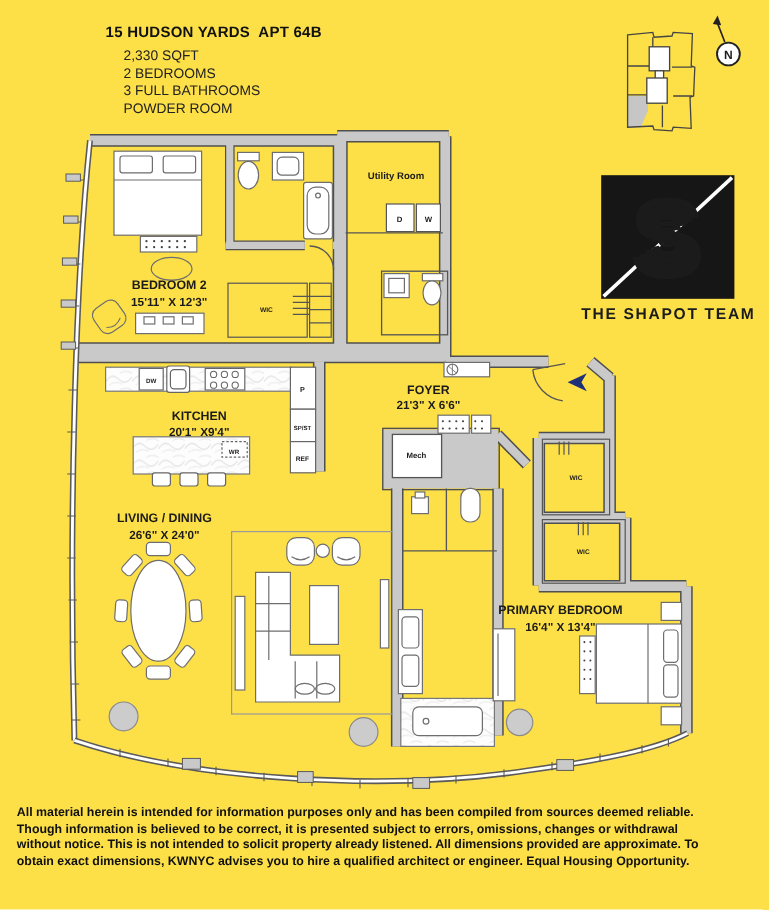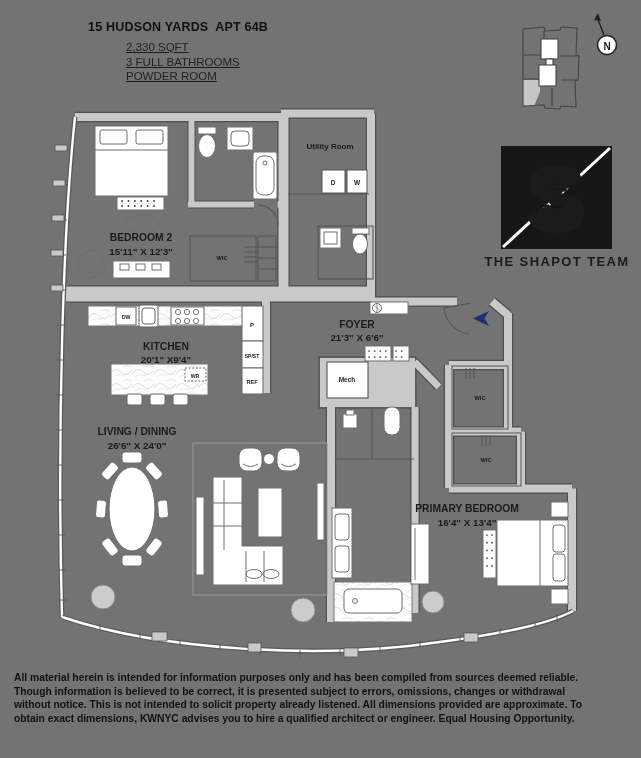--- a/index.html
+++ b/index.html
@@ -1,35 +1,36 @@
 <!DOCTYPE html>
 <html><head>
 <meta charset="utf-8">
 <style>
   html,body{margin:0;padding:0;background:#fff;}
-  .page{position:relative;width:641px;height:758px;background:#737373;overflow:hidden;
+  .page{position:relative;width:641px;height:758px;background:#fde047;overflow:hidden;
         font-family:"Liberation Sans",sans-serif;color:#1b1b1b;}
   .hdr{position:absolute;left:88px;top:20px;}
   .hdr h1{margin:0;font-size:12.5px;font-weight:bold;letter-spacing:.2px;white-space:pre;color:#111;}
-  .hdr ul{list-style:none;margin:6px 0 0 38px;padding:0;text-decoration:underline;}
+  .hdr ul{list-style:none;margin:6px 0 0 15px;padding:0;}
   .hdr li{font-size:11.5px;font-weight:500;line-height:14.5px;color:#222;}
   .disc{position:absolute;left:14px;top:671px;width:586px;font-size:10.3px;font-weight:600;
         line-height:13.6px;color:#111;margin:0;}
   svg text{font-family:"Liberation Sans",sans-serif;font-weight:bold;fill:#1b1b1b;}
   .plan-svg{position:absolute;left:0;top:0;}
 </style>
 </head>
 <body>
 
 <div class="page">
 
   <div class="hdr">
     <h1>15 HUDSON YARDS  APT 64B</h1>
     <ul>
       <li>2,330 SQFT</li>
+      <li>2 BEDROOMS</li>
       <li>3 FULL BATHROOMS</li>
       <li>POWDER ROOM</li>
     </ul>
   </div>
 
   <svg class="plan-svg" width="641" height="758" viewBox="0 0 641 758">
     <defs>
       <pattern id="marble" width="22" height="14" patternUnits="userSpaceOnUse">
         <rect width="22" height="14" fill="#fdfdfd"></rect>
         <path d="M0,10 Q5,2 11,8 T22,6" stroke="#cfcfcf" fill="none" stroke-width="0.7"></path>

